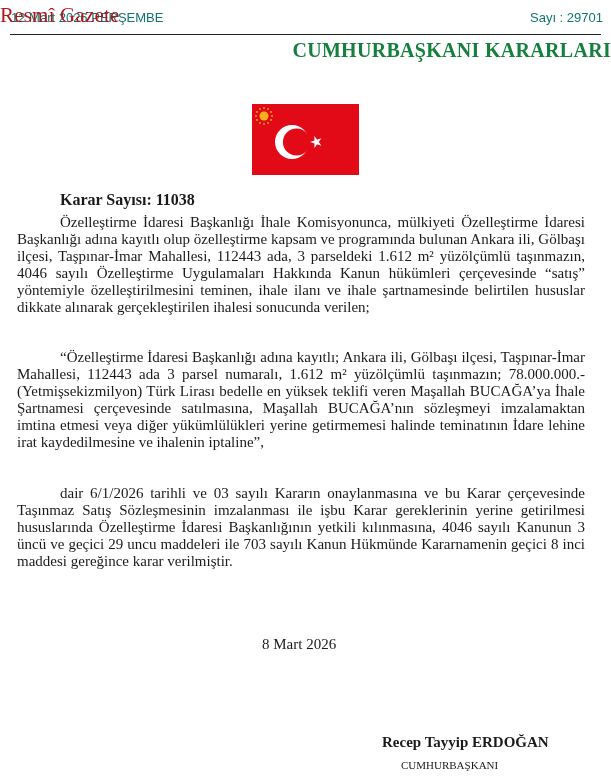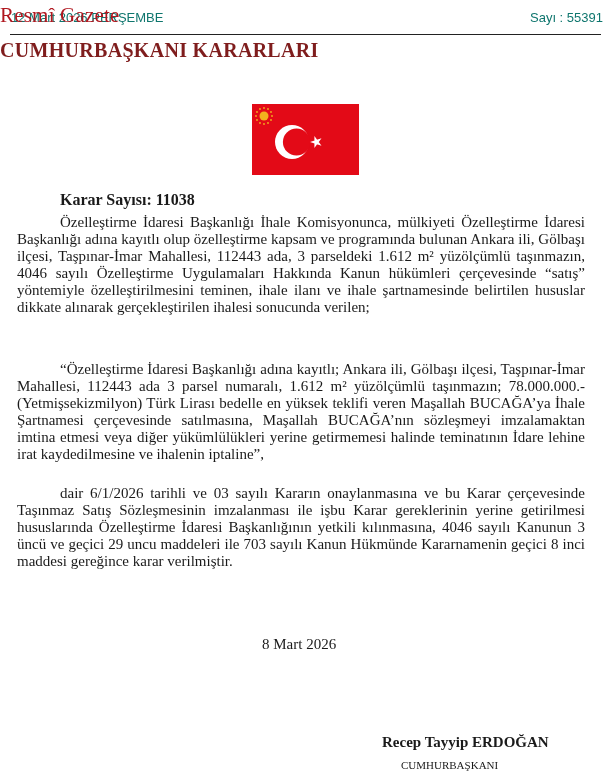--- a/index.html
+++ b/index.html
@@ -2,37 +2,37 @@
 <html><head>
 <meta charset="utf-8">
 <style>
   html, body { margin:0; padding:0; background:#ffffff; }
   body { width:611px; height:783px; position:relative; overflow:hidden; color:#1a1a1a; }
   .hdr-left, .hdr-right { position:absolute; top:10px; font-family:"Liberation Sans", sans-serif; font-size:13px; color:#0f766e; }
   .hdr-left { left:11px; }
   .hdr-right { right:8px; }
   .hdr-title { position:absolute; top:3px; left:0; width:588px; text-align:left; font-family:"Liberation Serif", serif; font-weight:normal; font-size:21px; color:#b0171f; letter-spacing:0.2px; }
   .hdr-rule { position:absolute; top:34px; left:10px; width:504px; height:1px; background:#222; width:calc(611px - 20px); }
-  .section-title { position:absolute; top:39px; left:0; width:611px; text-align:left; font-family:"Liberation Serif", serif; font-weight:bold; font-size:20px; color:#7f1d1d; letter-spacing:0.3px; }
+  .section-title { position:absolute; top:39px; left:0; width:611px; text-align:right; font-family:"Liberation Serif", serif; font-weight:bold; font-size:20px; color:#15803d; letter-spacing:0.3px; }
   .flag { position:absolute; left:252px; top:104px; width:107px; height:71px; }
   .decision-no { position:absolute; top:191px; left:60px; font-family:"Liberation Serif", serif; font-weight:bold; font-size:16px; }
   .para { position:absolute; left:17px; width:568px; font-family:Liberation Serif, serif; font-size:15px; line-height:17px; text-align:justify; text-indent:43px; margin:0; }
   .p1 { top:214px; }
-  .p2 { top:361px; }
+  .p2 { top:349px; }
   .p3 { top:485px; }
   .date { position:absolute; top:636px; left:262px; font-family:"Liberation Serif", serif; font-size:15px; }
   .signer { position:absolute; top:734px; left:382px; font-family:Liberation Serif, serif; font-weight:bold; font-size:15px; }
   .signer-title { position:absolute; top:759px; left:401px; font-family:Liberation Serif, serif; font-size:11px; }
 </style>
 </head>
 <body>
 
 <div class="hdr-left">12 Mart 2026 PERŞEMBE</div>
 <div class="hdr-title">Resmî Gazete</div>
-<div class="hdr-right">Sayı : 55391</div>
+<div class="hdr-right">Sayı : 29701</div>
 <div class="hdr-rule"></div>
 
 <div class="section-title">CUMHURBAŞKANI KARARLARI</div>
 
 <svg class="flag" viewBox="0 0 107 71">
   <rect x="0" y="0" width="107" height="71" fill="#e30a17"></rect>
   <g>
     <circle cx="12" cy="12" r="4.5" fill="#f2b01e"></circle>
     <g fill="#f2b01e">
       <circle cx="12" cy="4" r="0.9"></circle>

